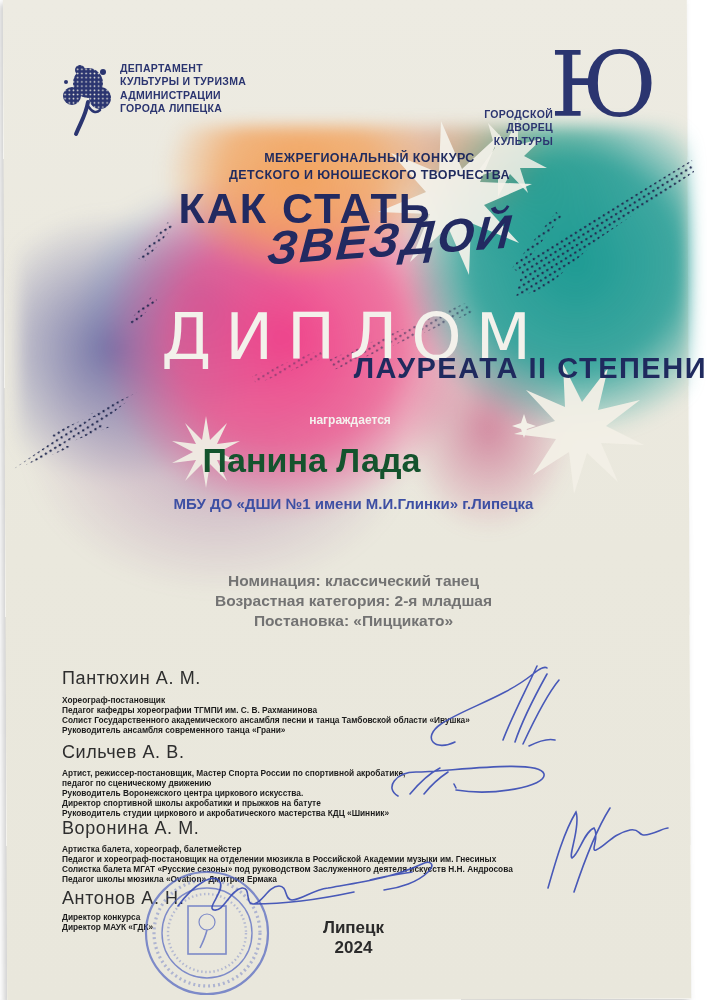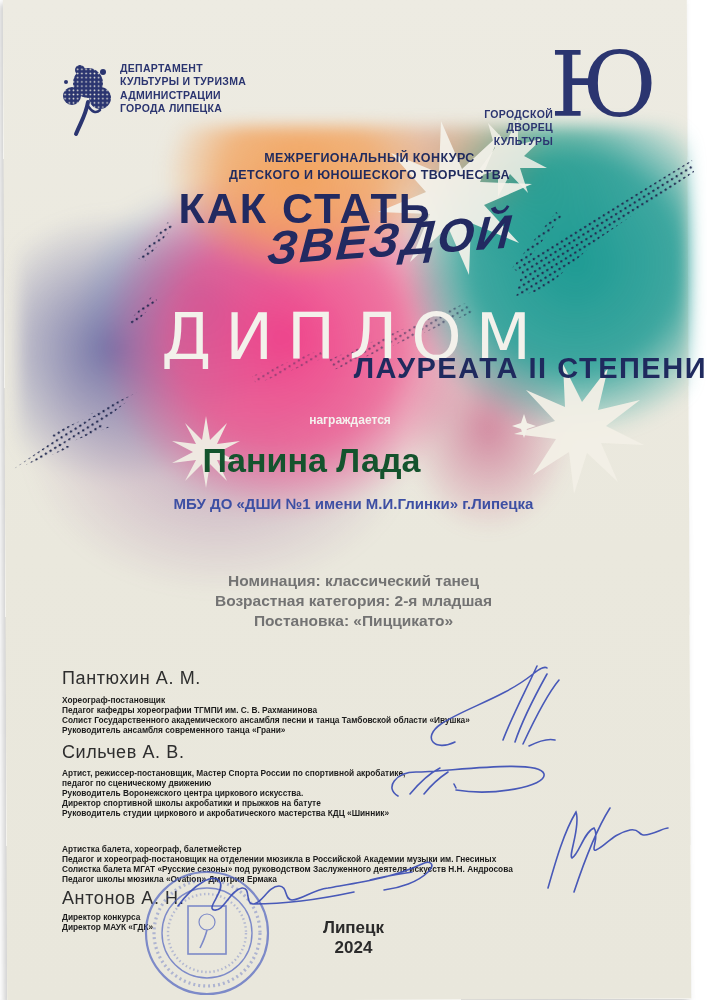--- a/index.html
+++ b/index.html
@@ -145,20 +145,21 @@
 
   <div class="abs jury-name" style="top:742px">Сильчев А. В.</div>
   <div class="abs jury-roles" style="top:768px">
     <div>Артист, режиссер-постановщик, Мастер Спорта России по спортивной акробатике,</div>
     <div>педагог по сценическому движению</div>
     <div>Руководитель Воронежского центра циркового искусства.</div>
     <div>Директор спортивной школы акробатики и прыжков на батуте</div>
     <div>Руководитель студии циркового и акробатического мастерства КДЦ «Шинник»</div>
   </div>
 
+  <div class="abs jury-name" style="top:818px">Воронина А. М.</div>
   <div class="abs jury-roles" style="top:844px">
     <div>Артистка балета, хореограф, балетмейстер</div>
     <div>Педагог и хореограф-постановщик на отделении мюзикла в Российской Академии музыки им. Гнесиных</div>
     <div>Солистка балета МГАТ «Русские сезоны» под руководством Заслуженного деятеля искусств Н.Н. Андросова</div>
     <div>Педагог школы мюзикла «Ovation» Дмитрия Ермака</div>
   </div>
 
   <div class="abs jury-name" style="top:888px">Антонов А. Н.</div>
   <div class="abs jury-roles" style="top:912px">
     <div>Директор конкурса</div>

